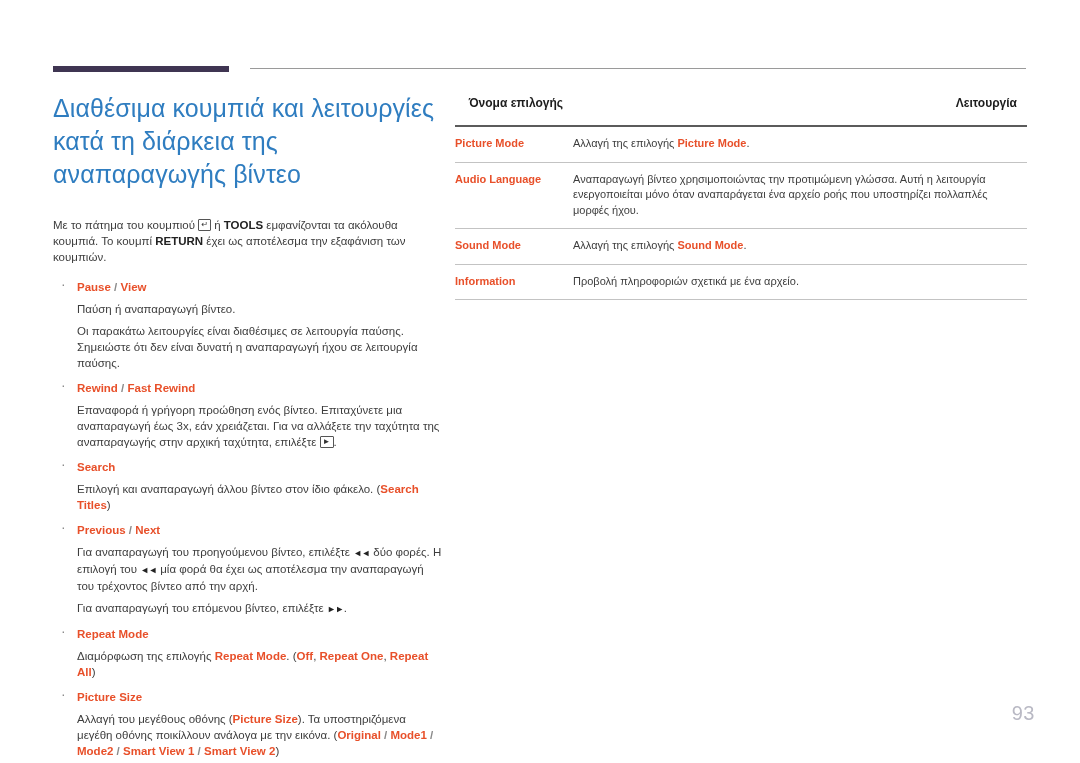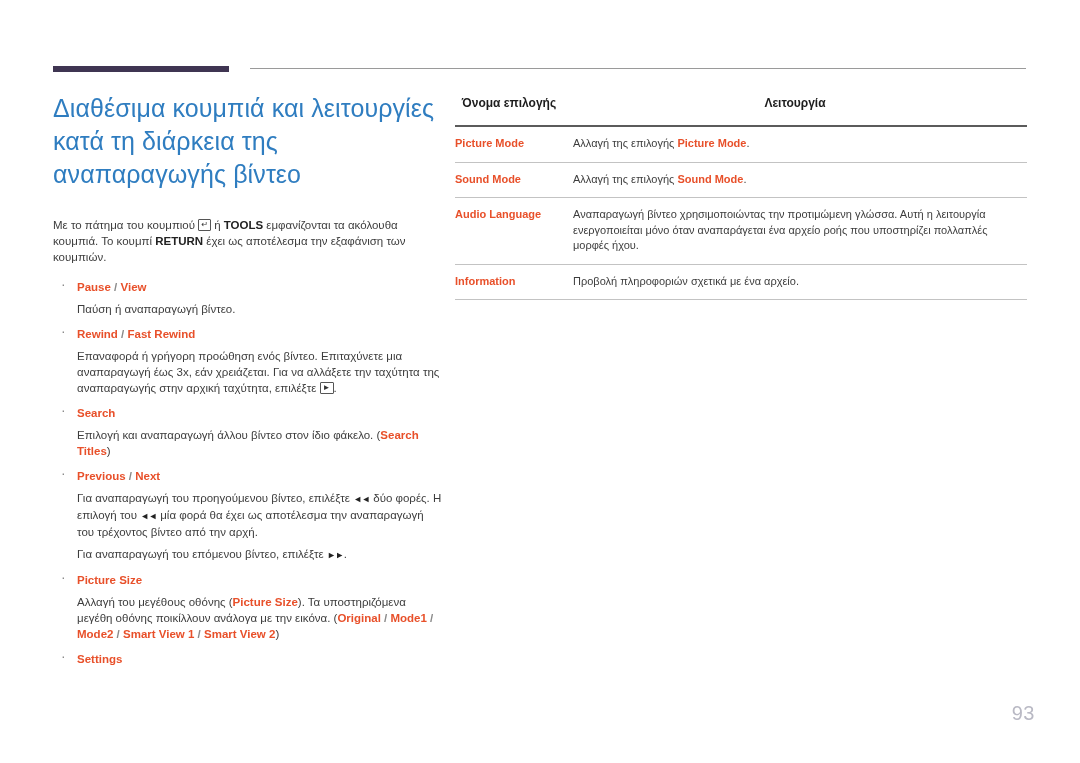--- a/index.html
+++ b/index.html
@@ -137,21 +137,21 @@
   .b-body:last-child { margin-bottom: 0; }
   .b-body b, .b-body .or { font-weight: bold; }
 
   
   table.opt {
     border-collapse: collapse;
     width: 572px;
     table-layout: fixed;
   }
   table.opt th {
-    text-align: center;
+    text-align: right;
     vertical-align: top;
     font-size: 12px;
     line-height: 15px;
     font-weight: bold;
     color: #1d1d1d;
     padding: 0 10px 14px 0;
   }
   table.opt thead tr { border-bottom: 2px solid #5b5b5b; }
   table.opt td {
     vertical-align: top;
@@ -199,20 +199,21 @@
 
     <ul class="blist">
 
       <li>
         <div class="b-head">
           <span class="or">Pause</span>
           <span class="sep">/</span>
           <span class="or">View</span>
         </div>
         <p class="b-body">Παύση ή αναπαραγωγή βίντεο.</p>
+        <p class="b-body">Οι παρακάτω λειτουργίες είναι διαθέσιμες σε λειτουργία παύσης. Σημειώστε ότι δεν είναι δυνατή η αναπαραγωγή ήχου σε λειτουργία παύσης.</p>
       </li>
 
       <li>
         <div class="b-head">
           <span class="or">Rewind</span>
           <span class="sep">/</span>
           <span class="or">Fast Rewind</span>
         </div>
         <p class="b-body"><span>Επαναφορά ή γρήγορη προώθηση ενός βίντεο. Επιταχύνετε μια αναπαραγωγή έως 3x, εάν χρειάζεται. Για να αλλάξετε την ταχύτητα της αναπαραγωγής στην αρχική ταχύτητα, επιλέξτε </span><span class="keybox">►</span><span>.</span></p>
       </li>
@@ -227,20 +228,26 @@
       <li>
         <div class="b-head">
           <span class="or">Previous</span>
           <span class="sep">/</span>
           <span class="or">Next</span>
         </div>
         <p class="b-body"><span>Για αναπαραγωγή του προηγούμενου βίντεο, επιλέξτε </span><span class="glyph">◄◄</span><span> δύο φορές. Η επιλογή του </span><span class="glyph">◄◄</span><span> μία φορά θα έχει ως αποτέλεσμα την αναπαραγωγή του τρέχοντος βίντεο από την αρχή.</span></p>
         <p class="b-body"><span>Για αναπαραγωγή του επόμενου βίντεο, επιλέξτε </span><span class="glyph">►►</span><span>.</span></p>
       </li>
 
+      <li>
+        <div class="b-head">
+          <span class="or">Repeat Mode</span>
+        </div>
+        <p class="b-body"><span>Διαμόρφωση της επιλογής </span><span class="or">Repeat Mode</span><span>. (</span><span class="or">Off</span><span>, </span><span class="or">Repeat One</span><span>, </span><span class="or">Repeat All</span><span>)</span></p>
+      </li>
 
       <li>
         <div class="b-head">
           <span class="or">Picture Size</span>
         </div>
         <p class="b-body"><span>Αλλαγή του μεγέθους οθόνης (</span><span class="or">Picture Size</span><span>). Τα υποστηριζόμενα μεγέθη οθόνης ποικίλλουν ανάλογα με την εικόνα. (</span><span class="or">Original</span><span class="sep"> / </span><span class="or">Mode1</span><span class="sep"> / </span><span class="or">Mode2</span><span class="sep"> / </span><span class="or">Smart View 1</span><span class="sep"> / </span><span class="or">Smart View 2</span><span>)</span></p>
       </li>
 
       <li>
         <div class="b-head">
@@ -262,26 +269,26 @@
           <th>Όνομα επιλογής</th>
           <th>Λειτουργία</th>
         </tr>
       </thead>
       <tbody>
         <tr>
           <td class="name">Picture Mode</td>
           <td><span>Αλλαγή της επιλογής </span><span class="or" style="font-weight:bold;">Picture Mode</span><span>.</span></td>
         </tr>
         <tr>
+          <td class="name">Audio Language</td>
+          <td>Αναπαραγωγή βίντεο χρησιμοποιώντας την προτιμώμενη γλώσσα. Αυτή η λειτουργία ενεργοποιείται μόνο όταν αναπαράγεται ένα αρχείο ροής που υποστηρίζει πολλαπλές μορφές ήχου.</td>
+        </tr>
+        <tr>
           <td class="name">Sound Mode</td>
           <td><span>Αλλαγή της επιλογής </span><span class="or" style="font-weight:bold;">Sound Mode</span><span>.</span></td>
-        </tr>
-        <tr>
-          <td class="name">Audio Language</td>
-          <td>Αναπαραγωγή βίντεο χρησιμοποιώντας την προτιμώμενη γλώσσα. Αυτή η λειτουργία ενεργοποιείται μόνο όταν αναπαράγεται ένα αρχείο ροής που υποστηρίζει πολλαπλές μορφές ήχου.</td>
         </tr>
         <tr>
           <td class="name">Information</td>
           <td>Προβολή πληροφοριών σχετικά με ένα αρχείο.</td>
         </tr>
       </tbody>
     </table>
   </div>
 
   <div class="page-number">93</div>

